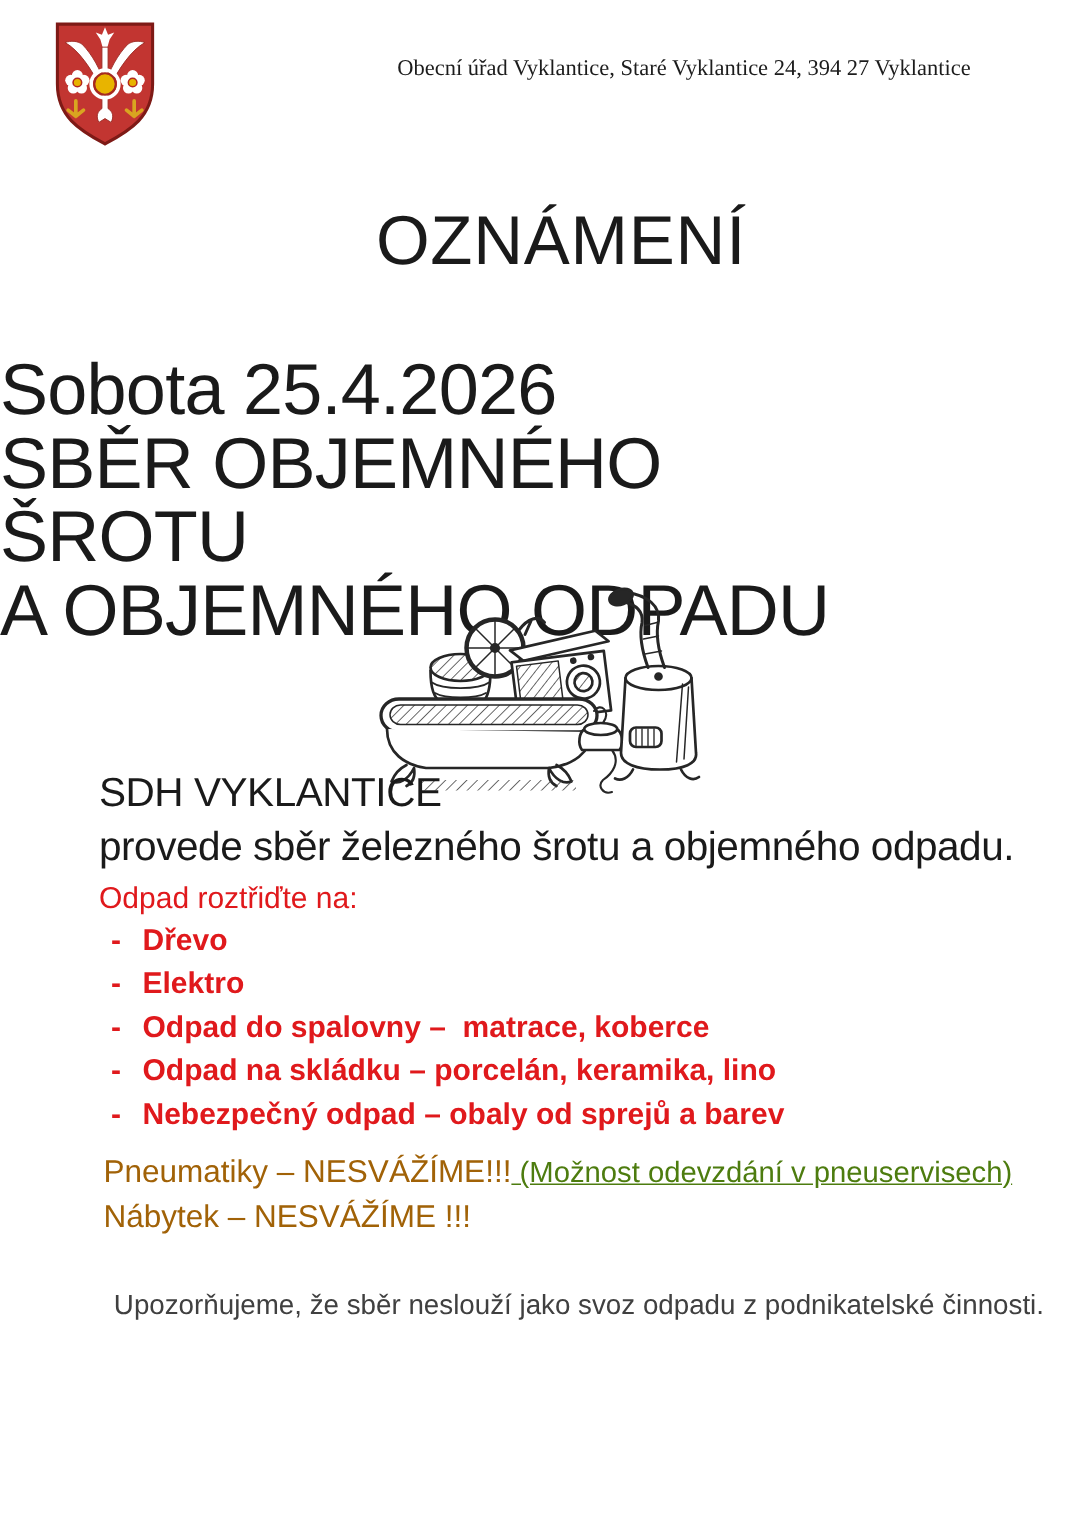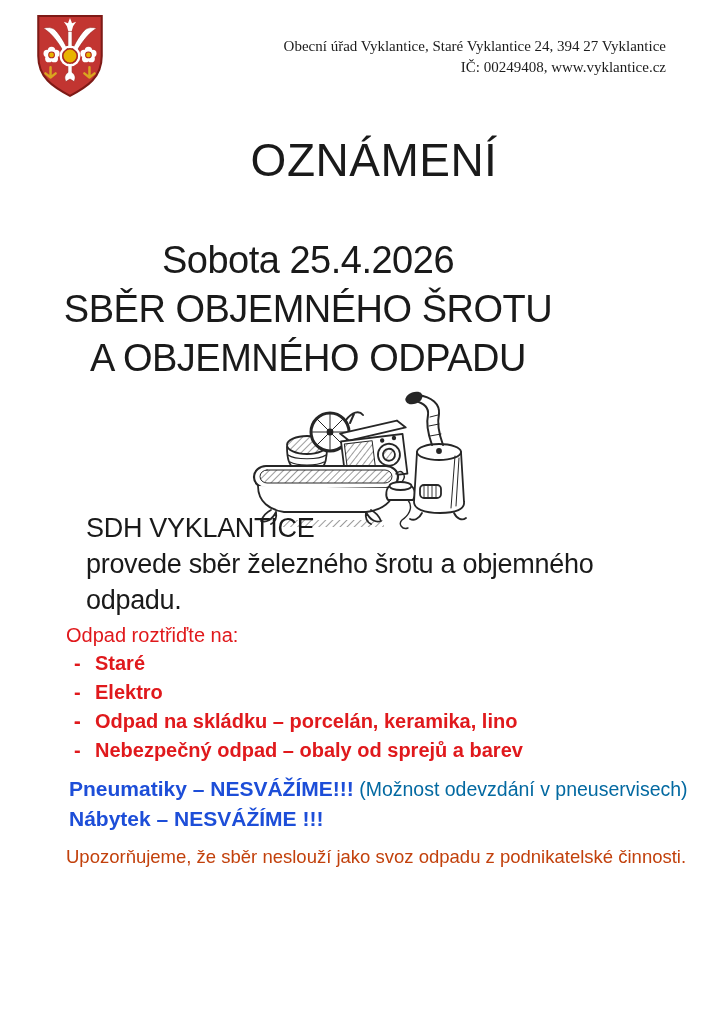--- a/index.html
+++ b/index.html
@@ -7,50 +7,50 @@
     position:relative;width:724px;height:1024px;margin:0 auto;
     background:#ffffff;overflow:hidden;
     font-family:"Liberation Sans","DejaVu Sans",sans-serif;
     color:#1a1a1a;
   }
   
   .coat{position:absolute;left:34px;top:13px;width:72px;height:86px;}
   .org-block{
     position:absolute;top:36px;right:58px;width:420px;
     font-family:"Liberation Serif","DejaVu Serif",serif;
-    font-size:15px;line-height:21px;text-align:right;color:#1c1c1c;
+    font-size:15px;line-height:21px;text-align:center;color:#1c1c1c;
   }
   
   .doc-title{
     position:absolute;top:122px;left:0;width:724px;
     font-size:46px;line-height:52px;text-align:center;
     letter-spacing:.5px;font-weight:400;margin:12px;
   }
   .event-heading{
     position:absolute;top:236px;left:0;width:616px;
-    font-size:38px;line-height:49px;text-align:center;letter-spacing:-.5px;
+    font-size:48px;line-height:49px;text-align:left;letter-spacing:-.5px;
   }
   
   .junk{position:absolute;left:250px;top:390px;width:230px;height:145px;}
   
   .body-block{position:absolute;left:66px;top:510px;width:630px;}
-  .organizer,.action{font-size:27px;line-height:36px;letter-spacing:-.3px;margin-left:20px;}
+  .organizer,.action{font-size:27px;line-height:36px;letter-spacing:-.3px;}
   .sort-header{font-size:20px;line-height:28px;font-weight:normal;margin-top:3px;}
   .red{color:#e0191c;}
   ul.sort-list{list-style:none;margin:0;padding:0;}
   ul.sort-list li{
     position:relative;padding-left:29px;font-size:20px;line-height:29px;
     font-weight:bold;color:#e0191c;
   }
   ul.sort-list li .dash{position:absolute;left:8px;top:0;font-weight:bold;}
   ul.sort-list li span{white-space:pre-wrap;}
   .exclusions{margin-top:9px;padding-left:3px;font-size:21px;line-height:30px;}
-  .exclusions .ex-red{color:#1d4ed8;font-weight:bold;}
-  .exclusions .ex-note{color:#0369a1;font-size:19.5px;white-space:pre-wrap;}
-  .note{margin-top:10px;font-size:18.5px;line-height:26px;color:#c2410c;}
+  .exclusions .ex-red{color:#a16207;}
+  .exclusions .ex-note{color:#4d7c0f;font-size:19.5px;white-space:pre-wrap;text-decoration:underline;}
+  .note{margin-top:30px;font-size:18.5px;line-height:26px;color:#404040;text-align:right;}
 </style>
 </head>
 <body>
 
 <div class="page">
 
   <svg class="coat" viewBox="0 0 70 84" aria-hidden="true">
     <path d="M4,3 H66 V42 C66,63 52,72 35,81 C18,72 4,63 4,42 Z" fill="#c23531" stroke="#7e1a16" stroke-width="2"></path>
 
     <path d="M35 5 L37 10 L41 8.5 L38 13 L36 20 L34 20 L32 13 L29 8.5 L33 10 Z" fill="#fff"></path>
@@ -79,21 +79,20 @@
     <circle cx="35" cy="42" r="7" fill="#e8b400" stroke="#a52a20" stroke-width="1.4"></circle>
 
     <g stroke="#d9a520" stroke-width="2.4" stroke-linecap="round" fill="none">
       <path d="M16,53 V63 M16,63 L11,59 M16,63 L21,59"></path>
       <path d="M54,53 V63 M54,63 L49,59 M54,63 L59,59"></path>
     </g>
   </svg>
 
   <div class="org-block">
     <div>Obecní úřad Vyklantice, Staré Vyklantice 24, 394 27 Vyklantice</div>
-    <div>IČ: 00249408, www.vyklantice.cz</div>
   </div>
 
   <h1 class="doc-title">OZNÁMENÍ</h1>
 
   <div class="event-heading">
     <div>Sobota 25.4.2026</div>
     <div>SBĚR OBJEMNÉHO ŠROTU</div>
     <div>A OBJEMNÉHO ODPADU</div>
   </div>
 
@@ -158,28 +157,29 @@
 
   <div class="body-block">
     <div class="organizer">SDH VYKLANTICE</div>
     <div class="action">provede sběr železného šrotu a objemného odpadu.</div>
 
     <div class="sort-header red">Odpad roztřiďte na:</div>
 
     <ul class="sort-list">
       <li>
         <span class="dash">-</span>
-        <span>Staré</span>
+        <span>Dřevo</span>
       </li>
       <li>
         <span class="dash">-</span>
         <span>Elektro</span>
       </li>
       <li>
         <span class="dash">-</span>
+        <span>Odpad do spalovny –  matrace, koberce</span>
       </li>
       <li>
         <span class="dash">-</span>
         <span>Odpad na skládku – porcelán, keramika, lino</span>
       </li>
       <li>
         <span class="dash">-</span>
         <span>Nebezpečný odpad – obaly od sprejů a barev</span>
       </li>
     </ul>

